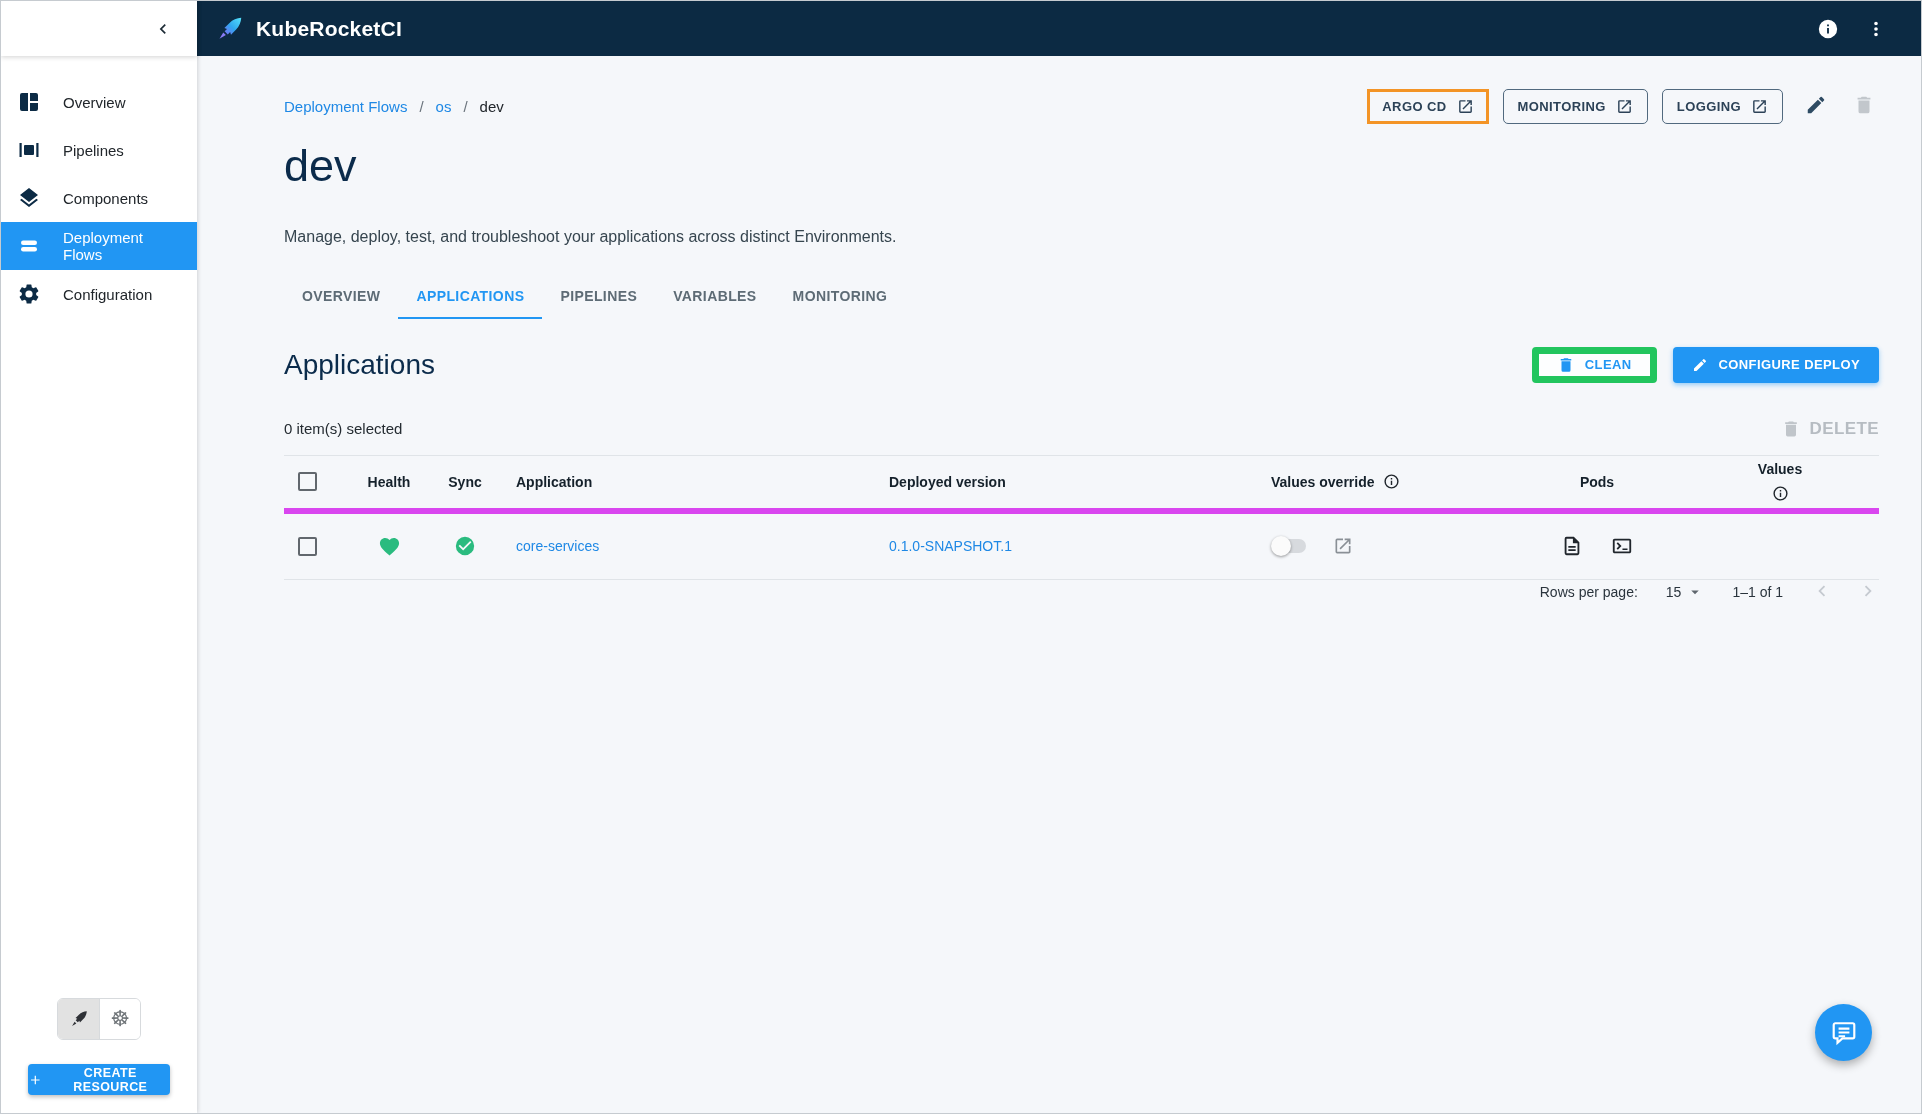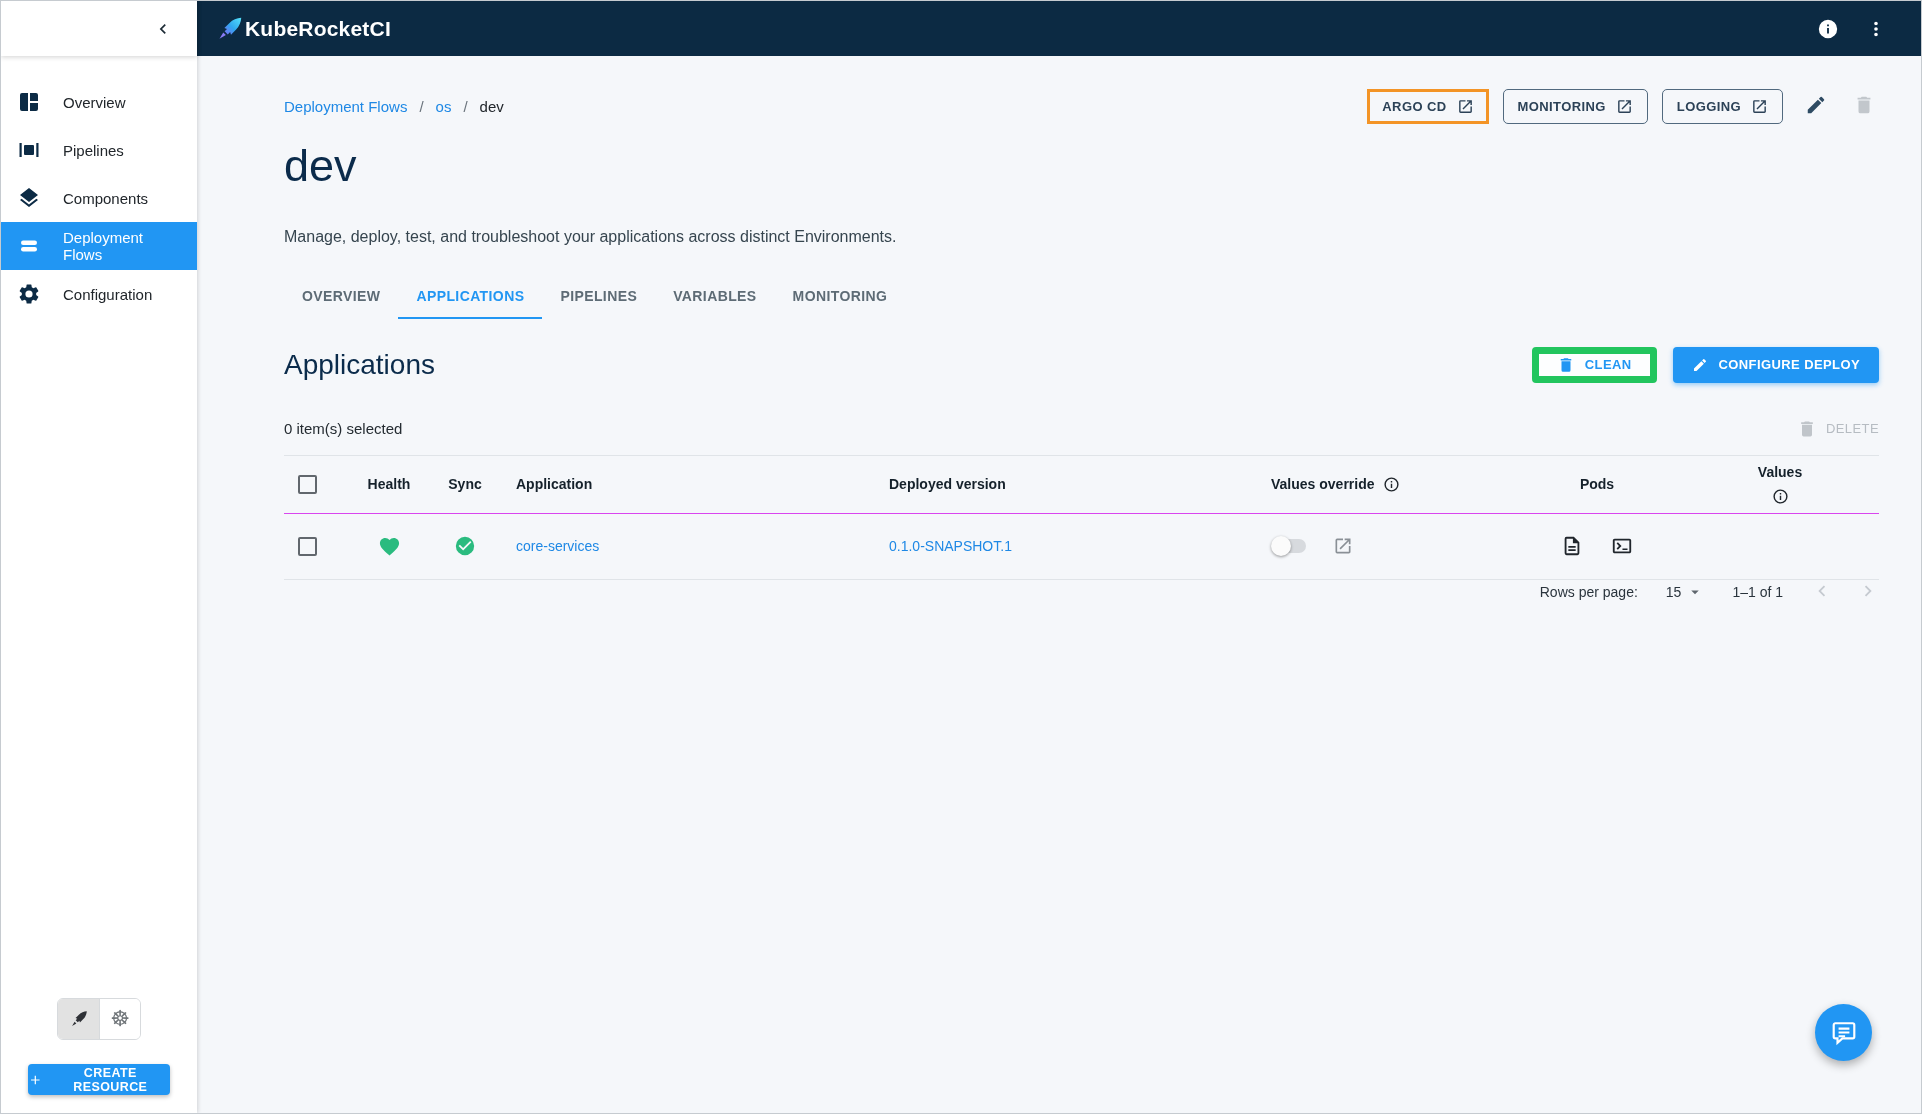--- a/index.html
+++ b/index.html
@@ -24,21 +24,21 @@
   .toggle-btn + .toggle-btn { border-left:1px solid #d7dadd; }
   .toggle-btn.selected { background:#e2e2e2; }
   .toggle-btn svg { width:22px; height:22px; fill:#2f3136; }
   .k8s-glyph { font-size:22px; color:#6f7478; line-height:1; }
   .create-btn { width:142px; height:31px; background:#2196f3; color:#fff; border:none; border-radius:4px; font-weight:bold; font-size:12.5px; letter-spacing:.4px; display:flex; align-items:center; justify-content:center; gap:8px; box-shadow:0 2px 4px rgba(0,0,0,.25); cursor:pointer; font-family:inherit; }
   .create-btn svg { width:16px; height:16px; fill:#fff; }
 
   
   .right { flex:1; display:flex; flex-direction:column; min-width:0; }
   .topbar { flex:0 0 55px; background:#0c2a43; display:flex; align-items:center; justify-content:space-between; padding:0 34px 0 18px; }
-  .brand { display:flex; align-items:center; gap:0; cursor:pointer; }
+  .brand { display:flex; align-items:center; gap:11px; cursor:pointer; }
   .brand svg { width:30px; height:30px; }
   .brand-name { color:#fff; font-size:21px; font-weight:bold; letter-spacing:.2px; }
   .topbar-actions { display:flex; align-items:center; gap:26px; }
   .topbar-actions button { background:none; border:none; cursor:pointer; display:flex; align-items:center; justify-content:center; }
   .topbar-actions svg { width:22px; height:22px; fill:#fff; }
 
   .content { flex:1; background:#f5f7fa; padding:33px 42px 0 87px; position:relative; }
 
   .crumb-row { display:flex; justify-content:space-between; align-items:center; }
   .breadcrumb { display:flex; align-items:center; gap:12px; font-size:15px; }
@@ -65,26 +65,26 @@
   .section-head { display:flex; justify-content:space-between; align-items:center; margin-top:28px; }
   .section-title { font-size:28px; font-weight:400; color:#0b2b4b; }
   .section-actions { display:flex; align-items:center; gap:16px; }
   .clean-btn { display:flex; align-items:center; gap:10px; height:36px; padding:0 18px; background:#fdfeff; border:7px solid #22c55e; border-radius:4px; color:#2196f3; font-weight:bold; font-size:13px; letter-spacing:.4px; cursor:pointer; font-family:inherit; }
   .clean-btn svg { width:18px; height:18px; fill:#2196f3; }
   .deploy-btn { display:flex; align-items:center; gap:11px; height:36px; padding:0 19px; background:#2196f3; border:none; border-radius:4px; color:#fff; font-weight:bold; font-size:13px; letter-spacing:.4px; box-shadow:0 2px 5px rgba(33,150,243,.45); cursor:pointer; font-family:inherit; }
   .deploy-btn svg { width:16px; height:16px; fill:#fff; }
 
   .select-row { display:flex; justify-content:space-between; align-items:center; margin-top:36px; }
   .selected-count { font-size:15px; color:#242b31; }
-  .delete-btn { display:flex; align-items:center; gap:9px; background:none; border:none; color:#b6bcc2; font-weight:normal; font-size:13px; letter-spacing:.4px; font-family:inherit; }
+  .delete-btn { display:flex; align-items:center; gap:9px; background:none; border:none; color:#b6bcc2; font-weight:bold; font-size:17px; letter-spacing:.4px; font-family:inherit; }
   .delete-btn svg { width:20px; height:20px; fill:#c0c5ca; }
 
   .table { margin-top:16px; }
   .trow { display:grid; grid-template-columns:64px 82px 70px 373px 382px 252px 180px 1fr; align-items:center; }
-  .thead { border-top:1px solid #e0e4e8; border-bottom:1px solid #d946ef; height:59px; font-weight:bold; font-size:14px; color:#15212b; }
+  .thead { border-top:1px solid #e0e4e8; border-bottom:6px solid #d946ef; height:59px; font-weight:bold; font-size:14px; color:#15212b; }
   .tbody-row { height:66px; border-bottom:1px solid #e0e4e8; font-size:14px; }
   .cell { display:flex; align-items:center; }
   .cell.center { justify-content:center; }
   .cell.right { justify-content:flex-end; padding-right:6px; }
   .cell.pad { padding-left:16px; }
   .cell-check { padding-left:14px; }
   .checkbox { width:19px; height:19px; border:2px solid #61676d; border-radius:2px; background:transparent; cursor:pointer; }
   .hdr-with-info { display:flex; align-items:center; gap:8px; }
   .info-outline { width:17px; height:17px; fill:#20262c; cursor:pointer; }
   .heart-icon { width:23px; height:23px; fill:#2abb7f; }

